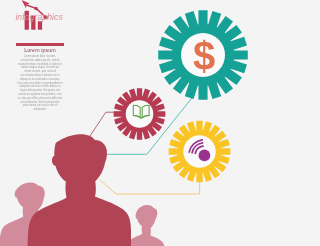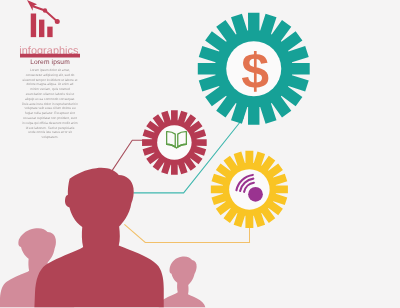--- a/index.html
+++ b/index.html
@@ -1,22 +1,22 @@
 <!DOCTYPE html>
 <html><head>
 <meta charset="utf-8">
 <title>infographics</title>
 <style>
   html,body{margin:0;padding:0;}
   body{width:250px;height:246px;overflow:hidden;background:#f5f4f4;
        font-family:"Liberation Sans",sans-serif;}
   #stage{position:relative;width:250px;height:246px;overflow:hidden;}
   svg#art{display:block;position:absolute;left:0;top:0;}
-  .brand{position:absolute;left:15.4px;top:35px;font-size:8.7px;letter-spacing:.05px;
-         color:#d98e98;font-weight:400;}
+  .brand{position:absolute;left:15.4px;top:12px;font-size:8.7px;letter-spacing:.05px;
+         color:#d98e98;font-weight:400;font-style:italic;}
   .divider{position:absolute;left:16px;top:42.5px;width:48px;height:3.6px;background:#ba3f57;}
   .ptitle{position:absolute;left:16px;top:47.4px;width:48px;text-align:center;
           font-size:5.3px;color:#8a4250;letter-spacing:.1px;}
   .pbody{position:absolute;left:17.5px;top:55.0px;width:45px;text-align:center;
          font-size:2.6px;line-height:3.8px;color:#9d9a9a;}
 </style>
 </head>
 <body>
 
 <div id="stage">

